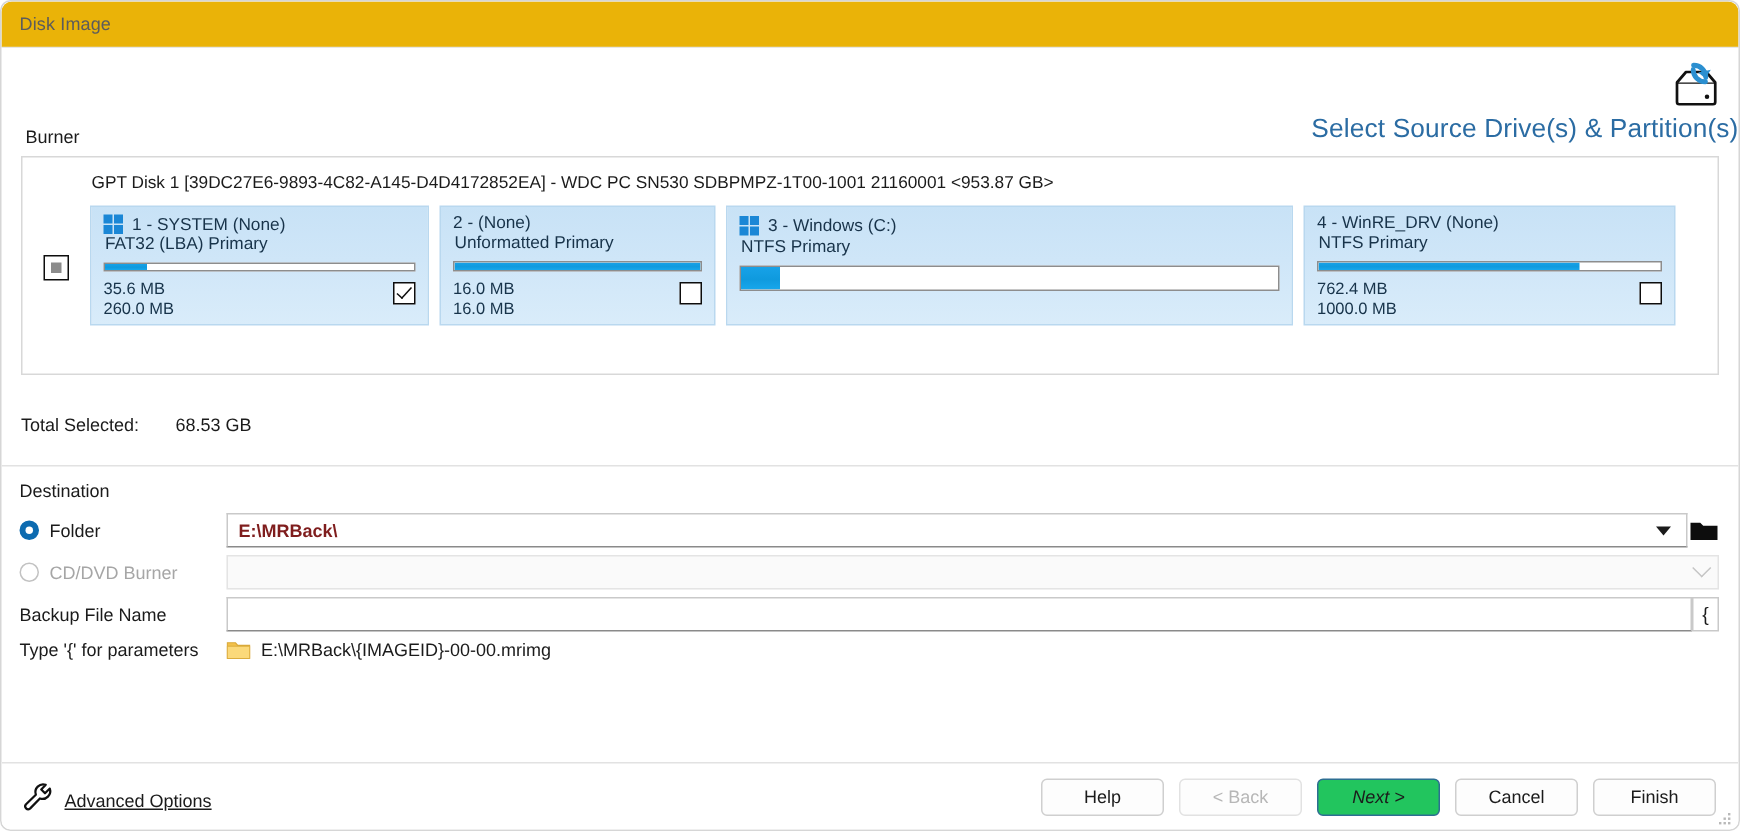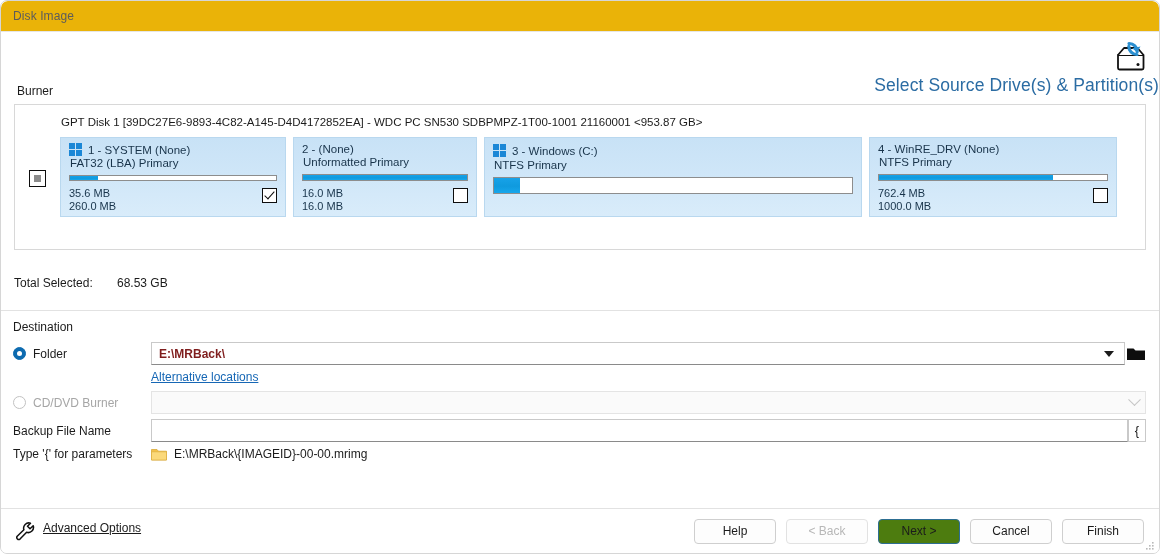--- a/index.html
+++ b/index.html
@@ -332,21 +332,21 @@
     position: absolute;
     left: 0; right: 0; bottom: 0;
     height: 45px;
     border-top: 1px solid #e2e2e2;
     display: flex;
     align-items: center;
     background: #ffffff;
   }
   .adv {
     display: flex;
-    align-items: flex-start;
+    align-items: flex-end;
     margin-left: 13px;
   }
   .wrench { width: 22px; height: 20px; margin-right: 7px; }
   .adv-text {
     font-size: 12px;
     text-decoration: underline;
     color: #1b1b1b;
   }
   .btns {
     margin-left: auto;
@@ -361,21 +361,22 @@
     background: #fdfdfd;
     font-size: 12px;
     color: #1b1b1b;
     display: flex;
     align-items: center;
     justify-content: center;
     font-family: "Liberation Sans", sans-serif;
   }
   .btn.default {
     border: 1.6px solid #2d6e92;
-    background: #4d7c0f;
+    background: #22c55e;
+    font-style: italic;
   }
   .btn.disabled { color: #b7b7b7; border-color: #e2e2e2; }
 
   .grip {
     position: absolute;
     right: 4px; bottom: 3px;
     width: 10px; height: 10px;
   }
 </style>
 </head>
@@ -497,23 +498,20 @@
         <span class="val">E:\MRBack\</span>
         <span class="caret-dn"></span>
       </span>
       <span class="folder-btn">
         <svg width="20" height="17" viewBox="0 0 20 17">
           <path d="M1 3.5 L1 15 L19 15 L19 5.5 L9.5 5.5 L7.5 3.5 Z" fill="#0d0d0d"></path>
         </svg>
       </span>
     </div>
 
-    <div class="link-row">
-      <span class="link">Alternative locations</span>
-    </div>
 
     <div class="frow">
       <span class="lbl dim">
         <span class="radio dim"></span>
         <span>CD/DVD Burner</span>
       </span>
       <span class="combo disabled">
         <span class="val"></span>
         <span class="chev-dim"></span>
       </span>

